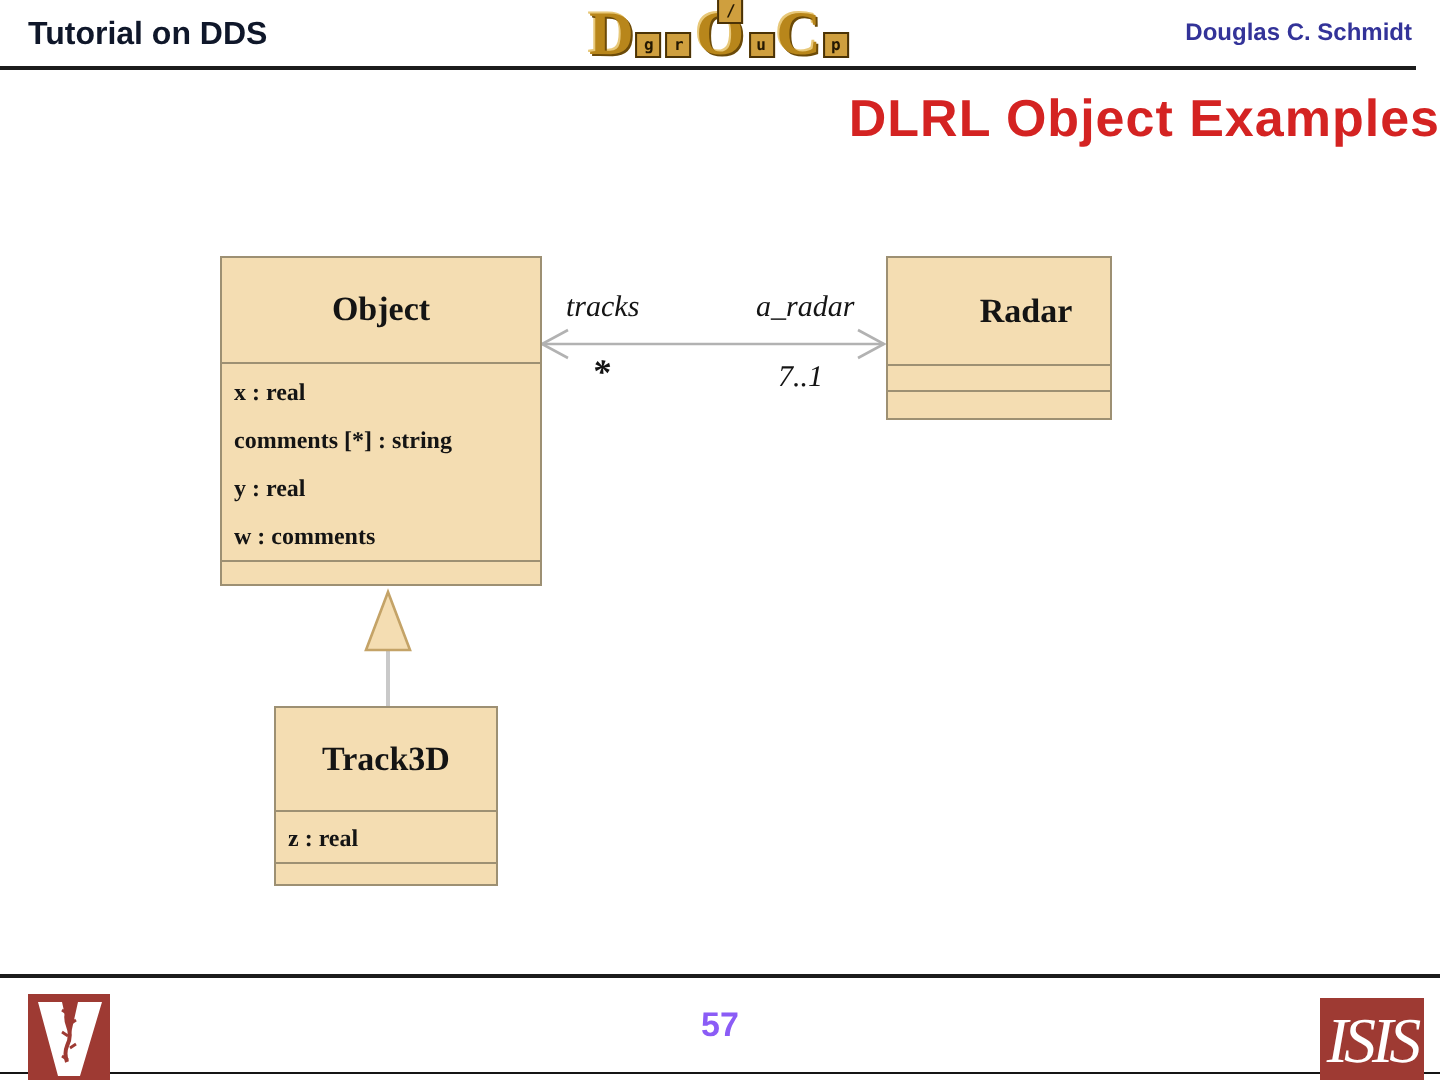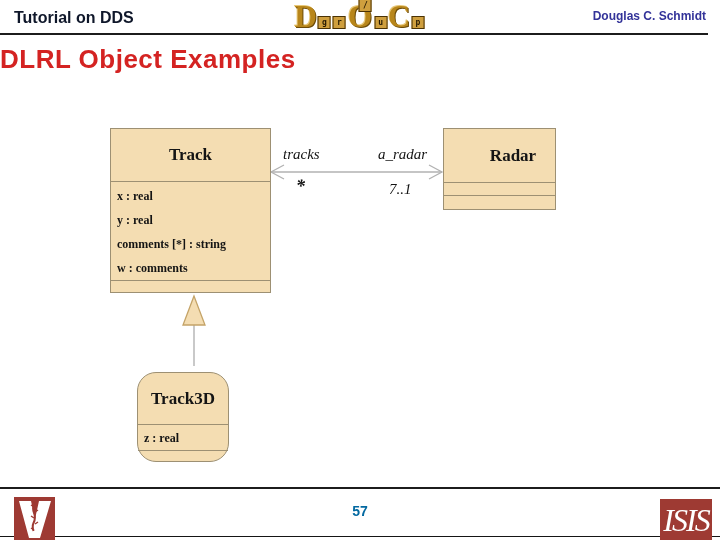--- a/index.html
+++ b/index.html
@@ -14,53 +14,53 @@
   .doc-logo { position:absolute; left:50%; top:1px; transform:translateX(-50%);
     display:flex; align-items:center; height:32px; }
   .doc-big { font-family:"Liberation Serif", serif; font-weight:bold; font-size:31px; line-height:30px;
     color:#b8861b; text-shadow:1px 1px 0 #6b4a08, -1px -1px 0 #e8c878; }
   .doc-small { display:inline-flex; align-items:center; justify-content:center;
     width:11px; height:11px; margin:10px 1px 0 1px; background:#cf9f3e; border:1px solid #4a3205;
     color:#241802; font-size:8px; font-weight:bold; font-family:"DejaVu Sans Mono", monospace; }
   .doc-o-wrap { position:relative; margin:0 1px; }
   .doc-slash { position:absolute; left:11px; top:-3px; margin:0; }
   
-  .title { position:absolute; top:44px; left:0; width:100%; text-align:left;
+  .title { position:absolute; top:44px; left:0; width:100%; text-align:right;
     font-size:26px; font-weight:bold; color:#d42322; letter-spacing:0.5px; }
   
   .connectors { position:absolute; left:0; top:0; width:720px; height:540px; pointer-events:none; }
   .uml-class { position:absolute; background:#f4ddb2; border:1px solid #9d9073;
     box-sizing:border-box; display:flex; flex-direction:column;
     font-family:"Liberation Serif", serif; color:#141414; }
   .uml-name { display:flex; align-items:center; justify-content:center;
     font-weight:bold; font-size:17px; }
   .uml-sect { border-top:1px solid #9d9073; box-sizing:border-box; }
   .uml-attrs { font-weight:bold; font-size:12px; line-height:24px; padding:2px 0 0 6px; }
   .cls-track   { left:110px; top:128px; width:161px; height:165px; }
   .cls-track .uml-name { height:54px; }
   .cls-track .uml-attrs { height:99px; }
   .cls-track .uml-tail { height:12px; }
   .cls-radar   { left:443px; top:128px; width:113px; height:82px; }
   .cls-radar .uml-name { height:53px;margin-left:27px; }
   .cls-radar .c1 { height:13px; }
   .cls-radar .c2 { flex:1; }
-  .cls-track3d { left:137px; top:372px; width:92px; height:90px;border-radius:19px; }
+  .cls-track3d { left:137px; top:353px; width:112px; height:90px; }
   .cls-track3d .uml-name { height:51px; }
   .cls-track3d .uml-attrs { height:26px; line-height:22px; }
   .cls-track3d .uml-tail { flex:1; }
   .lbl { position:absolute; font-family:"Liberation Serif", serif; font-size:15px; color:#141414;font-style:italic; }
   .lbl-tracks { left:283px; top:146px; }
   .lbl-aradar { left:378px; top:146px; }
   .lbl-star { left:296px; top:176px; font-size:18px; font-weight:bold; }
   .lbl-mult { left:389px; top:181px; }
   
   .ftr-rule { position:absolute; left:0; top:487px; width:720px; height:2px; background:#1c1c1c; }
   .bottom-rule { position:absolute; left:0; top:536px; width:720px; height:1px; background:#151515; z-index:1; }
   .page-num { position:absolute; top:503px; left:0; width:100%; text-align:center;
-    font-size:14px; font-weight:bold; color:#0369a1; }
+    font-size:17px; font-weight:bold; color:#8b5cf6; }
   .logo-vandy { position:absolute; left:14px; top:497px; z-index:2; }
   .logo-isis  { position:absolute; left:660px; top:499px; z-index:2; }
 </style>
 </head>
 <body>
 
 <div class="slide">
 
   <div class="hdr-left">Tutorial on DDS</div>
   <div class="doc-logo">
@@ -82,25 +82,25 @@
 
   <svg class="connectors" viewBox="0 0 720 540">
     <line x1="271" y1="172" x2="442" y2="172" stroke="#b2b2b2" stroke-width="1.3"></line>
     <polyline points="284,165 271,172 284,179" fill="none" stroke="#b2b2b2" stroke-width="1.3"></polyline>
     <polyline points="429,165 442,172 429,179" fill="none" stroke="#b2b2b2" stroke-width="1.3"></polyline>
     <line x1="194" y1="325" x2="194" y2="366" stroke="#c9c9c9" stroke-width="2"></line>
     <polygon points="194,296 183,325 205,325" fill="#f4ddb2" stroke="#c4a367" stroke-width="1.3"></polygon>
   </svg>
 
   <div class="uml-class cls-track">
-    <div class="uml-name">Track</div>
+    <div class="uml-name">Object</div>
     <div class="uml-sect uml-attrs">
       <div>x : real</div>
+      <div>comments [*] : string</div>
       <div>y : real</div>
-      <div>comments [*] : string</div>
       <div>w : comments</div>
     </div>
     <div class="uml-sect uml-tail"></div>
   </div>
 
   <div class="uml-class cls-radar">
     <div class="uml-name">Radar</div>
     <div class="uml-sect c1"></div>
     <div class="uml-sect c2"></div>
   </div>

